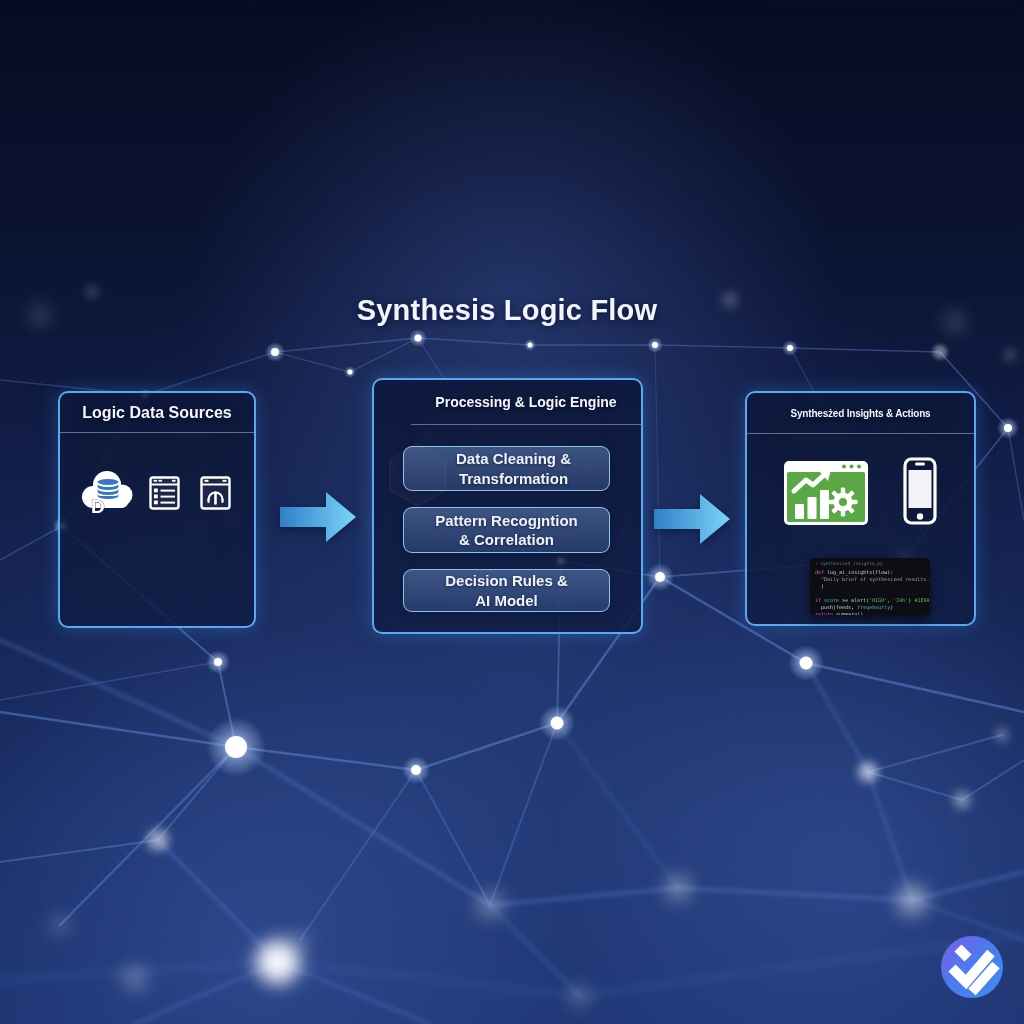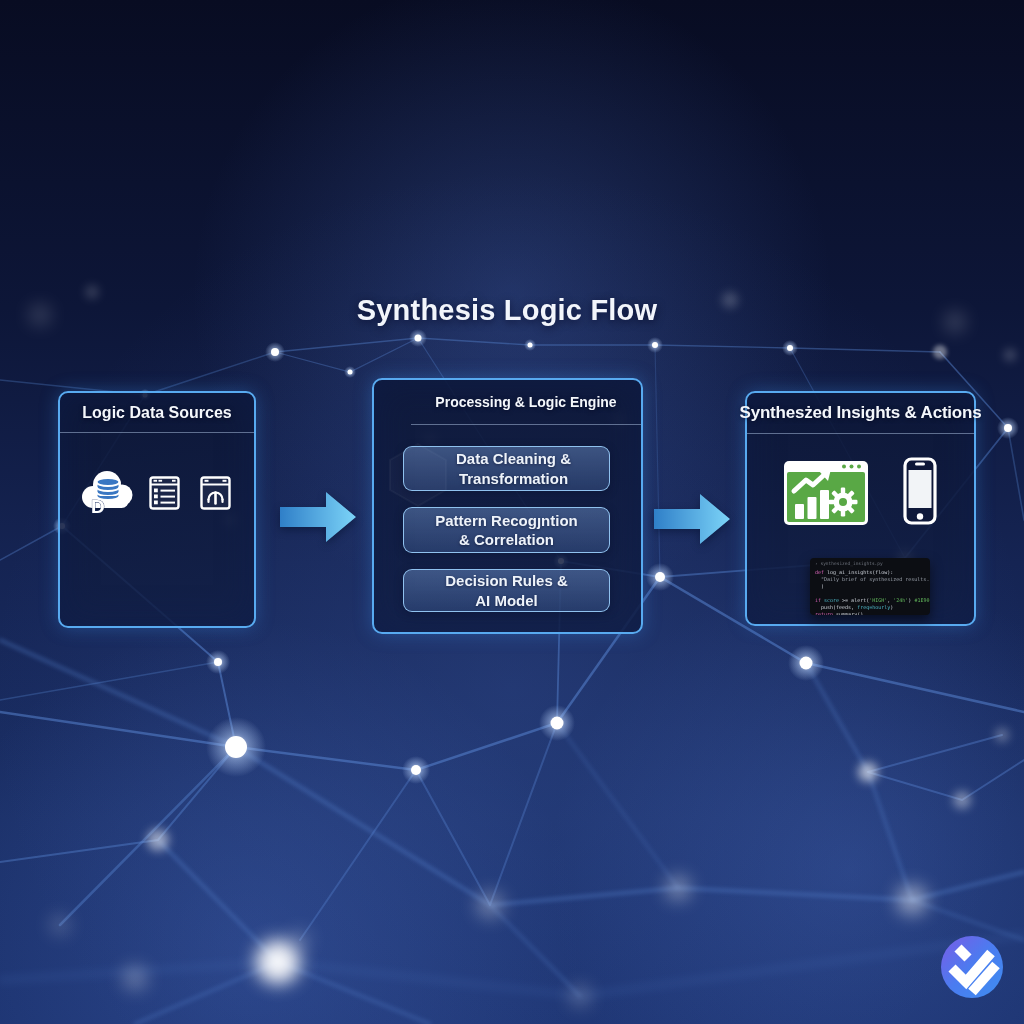--- a/index.html
+++ b/index.html
@@ -22,21 +22,21 @@
   .box-header{
     display:flex;align-items:center;justify-content:center;
     color:#f4f7fb;font-weight:bold;text-shadow:0 1px 4px rgba(0,0,25,.6);
     border-bottom:1px solid rgba(195,218,248,.45);white-space:nowrap;
   }
   #box-input{left:58px;top:391px;width:194px;height:233px;}
   #box-input .box-header{height:39px;font-size:16px;}
   #box-processing{left:372px;top:378px;width:267px;height:252px;}
   #box-processing .box-header{height:44px;font-size:14px;margin-left:37px;}
   #box-output{left:745px;top:391px;width:227px;height:231px;}
-  #box-output .box-header{height:40px;font-size:17px;letter-spacing:-.2px;}
+  #box-output .box-header{height:40px;font-size:10px;letter-spacing:-.2px;}
   .icon{position:absolute;}
   .step{
     position:absolute;left:29px;width:207px;box-sizing:border-box;
     display:flex;align-items:center;justify-content:center;text-align:center;
     border:1.5px solid rgba(150,200,245,.95);border-radius:9px;
     background:linear-gradient(180deg,rgba(128,168,228,.40),rgba(92,132,198,.28));
     box-shadow:0 2px 8px rgba(5,12,40,.35);
     color:#eef3fa;font-size:15px;font-weight:bold;line-height:1.3;
     white-space:pre-line;text-shadow:0 1px 3px rgba(0,5,30,.5);
   }

